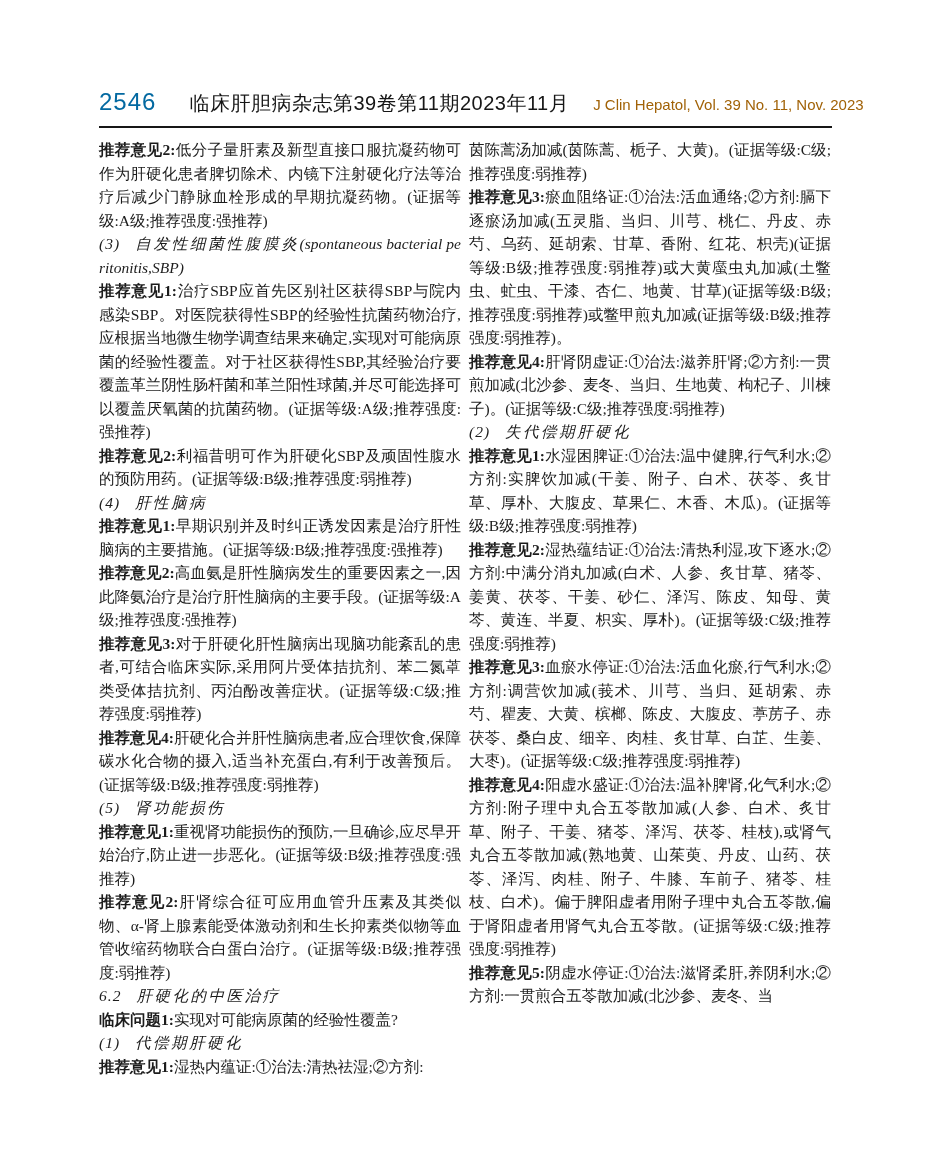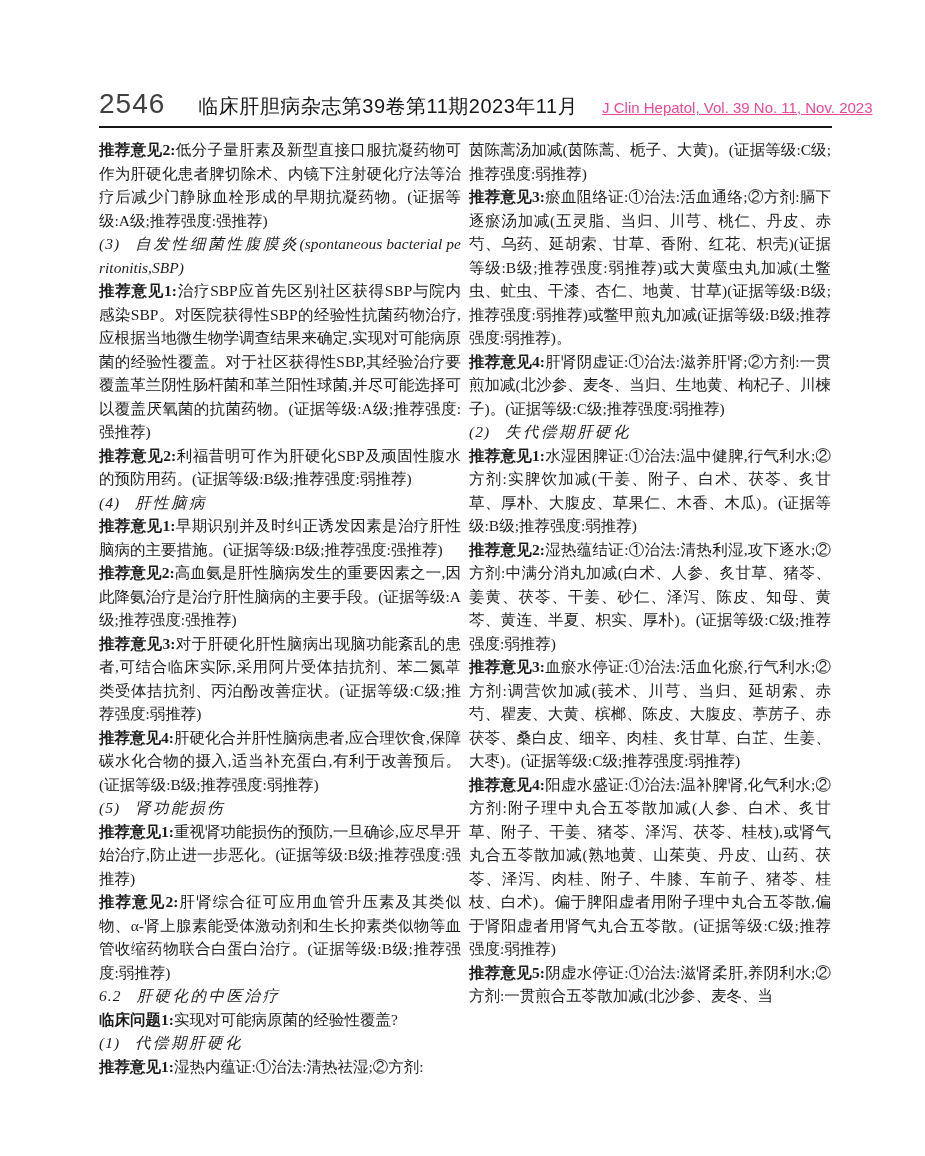--- a/index.html
+++ b/index.html
@@ -11,23 +11,23 @@
     font-family:"Liberation Serif","DejaVu Serif",serif;
     color:#1c1c1c;
   }
   
   .header{
     position:absolute;left:99px;top:88px;width:733px;
     display:flex;align-items:baseline;
     font-family:"Liberation Sans","DejaVu Sans",sans-serif;
     white-space:nowrap;
   }
-  .page-number{font-size:28px;letter-spacing:1px;color:#404040;}
+  .page-number{font-size:24px;letter-spacing:1px;color:#0369a1;}
   .journal-zh{font-size:20px;margin-left:33px;letter-spacing:0.5px;color:#161616;}
-  .journal-en{font-size:15px;margin-left:24px;color:#ec4899;text-decoration:underline;}
+  .journal-en{font-size:15px;margin-left:24px;color:#a16207;}
   .header-rule{
     position:absolute;left:99px;top:126px;width:733px;height:2px;
     background:#161616;
   }
   
   .columns{
     position:absolute;left:99px;top:138px;width:736px;
     display:flex;gap:8px;
   }
   .column{width:362px;}

